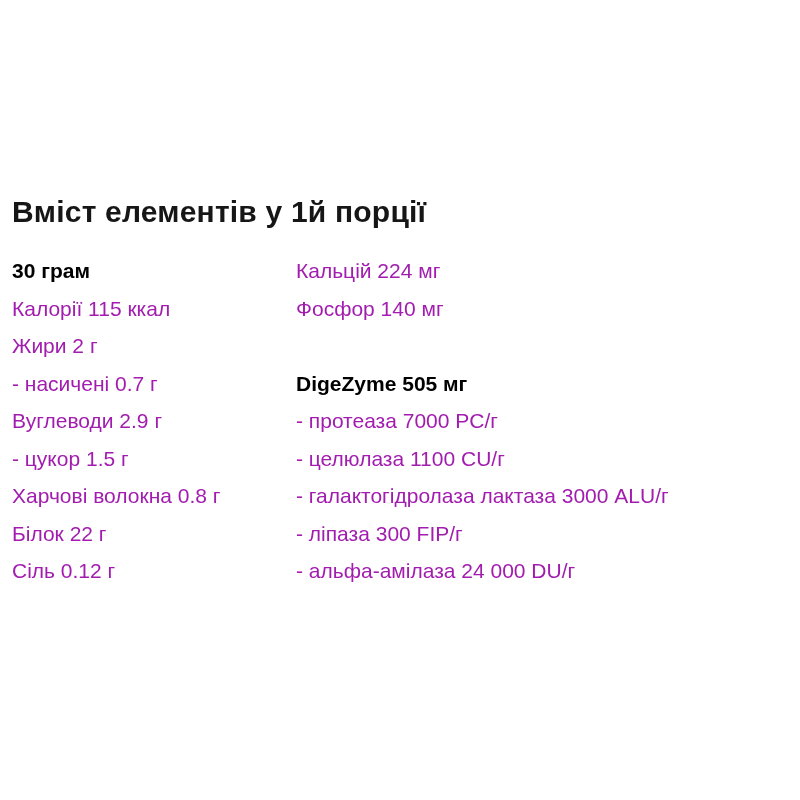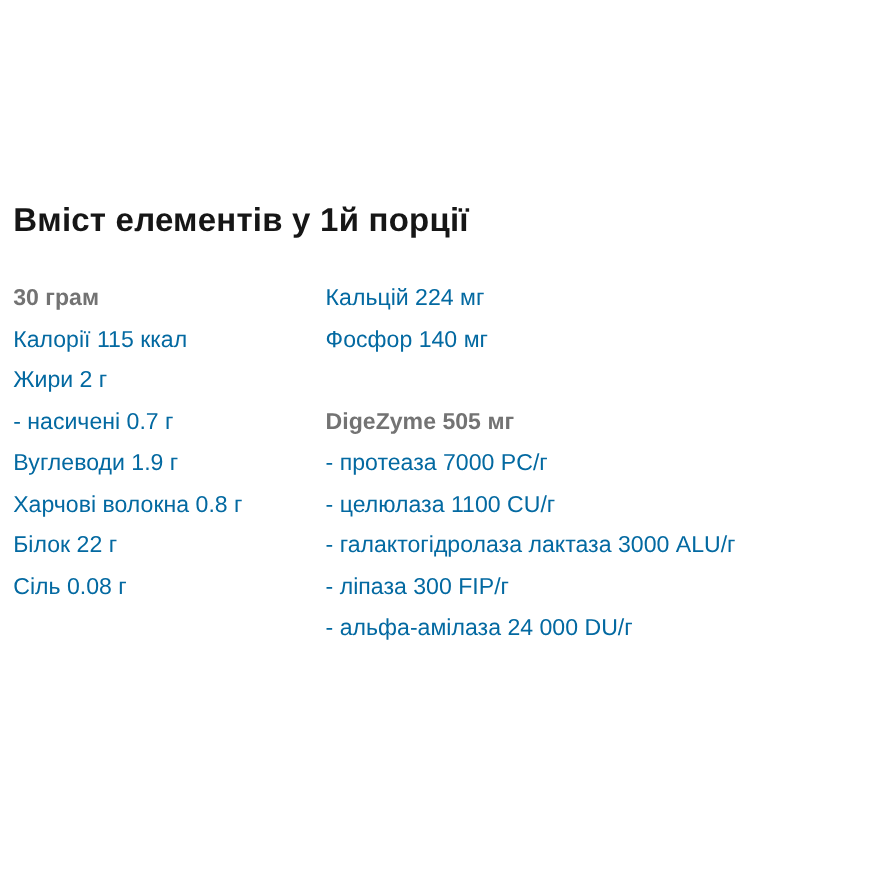--- a/index.html
+++ b/index.html
@@ -19,21 +19,21 @@
     left: 0;
     top: 0;
     width: 800px;
     height: 800px;
     box-sizing: border-box;
     padding: 0;
   }
   .title {
     position: absolute;
     left: 12px;
-    top: 184px;
+    top: 195px;
     font-size: 30px;
     font-weight: bold;
     letter-spacing: 0.2px;
     color: #161616;
     white-space: nowrap;
   }
   .columns {
     position: absolute;
     left: 0;
     top: 252px;
@@ -48,48 +48,49 @@
     box-sizing: border-box;
   }
   .col-right {
     width: 504px;
     padding-left: 0px;
     box-sizing: border-box;
   }
   .line {
     font-size: 21px;
     line-height: 37.5px;
-    color: #0369a1;
+    color: #a21caf;
     white-space: nowrap;
   }
   .line.bold {
     font-weight: bold;
-    color: #737373;
+    color: #000000;
   }
   .spacer {
     height: 37.5px;
   }
 </style>
 </head>
 <body>
 
 <div class="panel">
 
   <div class="title">Вміст елементів у 1й порції</div>
 
   <div class="columns">
     <div class="col-left">
       <div class="line bold">30 грам</div>
       <div class="line">Калорії 115 ккал</div>
       <div class="line">Жири 2 г</div>
       <div class="line">- насичені 0.7 г</div>
-      <div class="line">Вуглеводи 1.9 г</div>
+      <div class="line">Вуглеводи 2.9 г</div>
+      <div class="line">- цукор 1.5 г</div>
       <div class="line">Харчові волокна 0.8 г</div>
       <div class="line">Білок 22 г</div>
-      <div class="line">Сіль 0.08 г</div>
+      <div class="line">Сіль 0.12 г</div>
     </div>
 
     <div class="col-right">
       <div class="line">Кальцій 224 мг</div>
       <div class="line">Фосфор 140 мг</div>
       <div class="line spacer"></div>
       <div class="line bold">DigeZyme 505 мг</div>
       <div class="line">- протеаза 7000 PC/г</div>
       <div class="line">- целюлаза 1100 CU/г</div>
       <div class="line">- галактогідролаза лактаза 3000 ALU/г</div>

